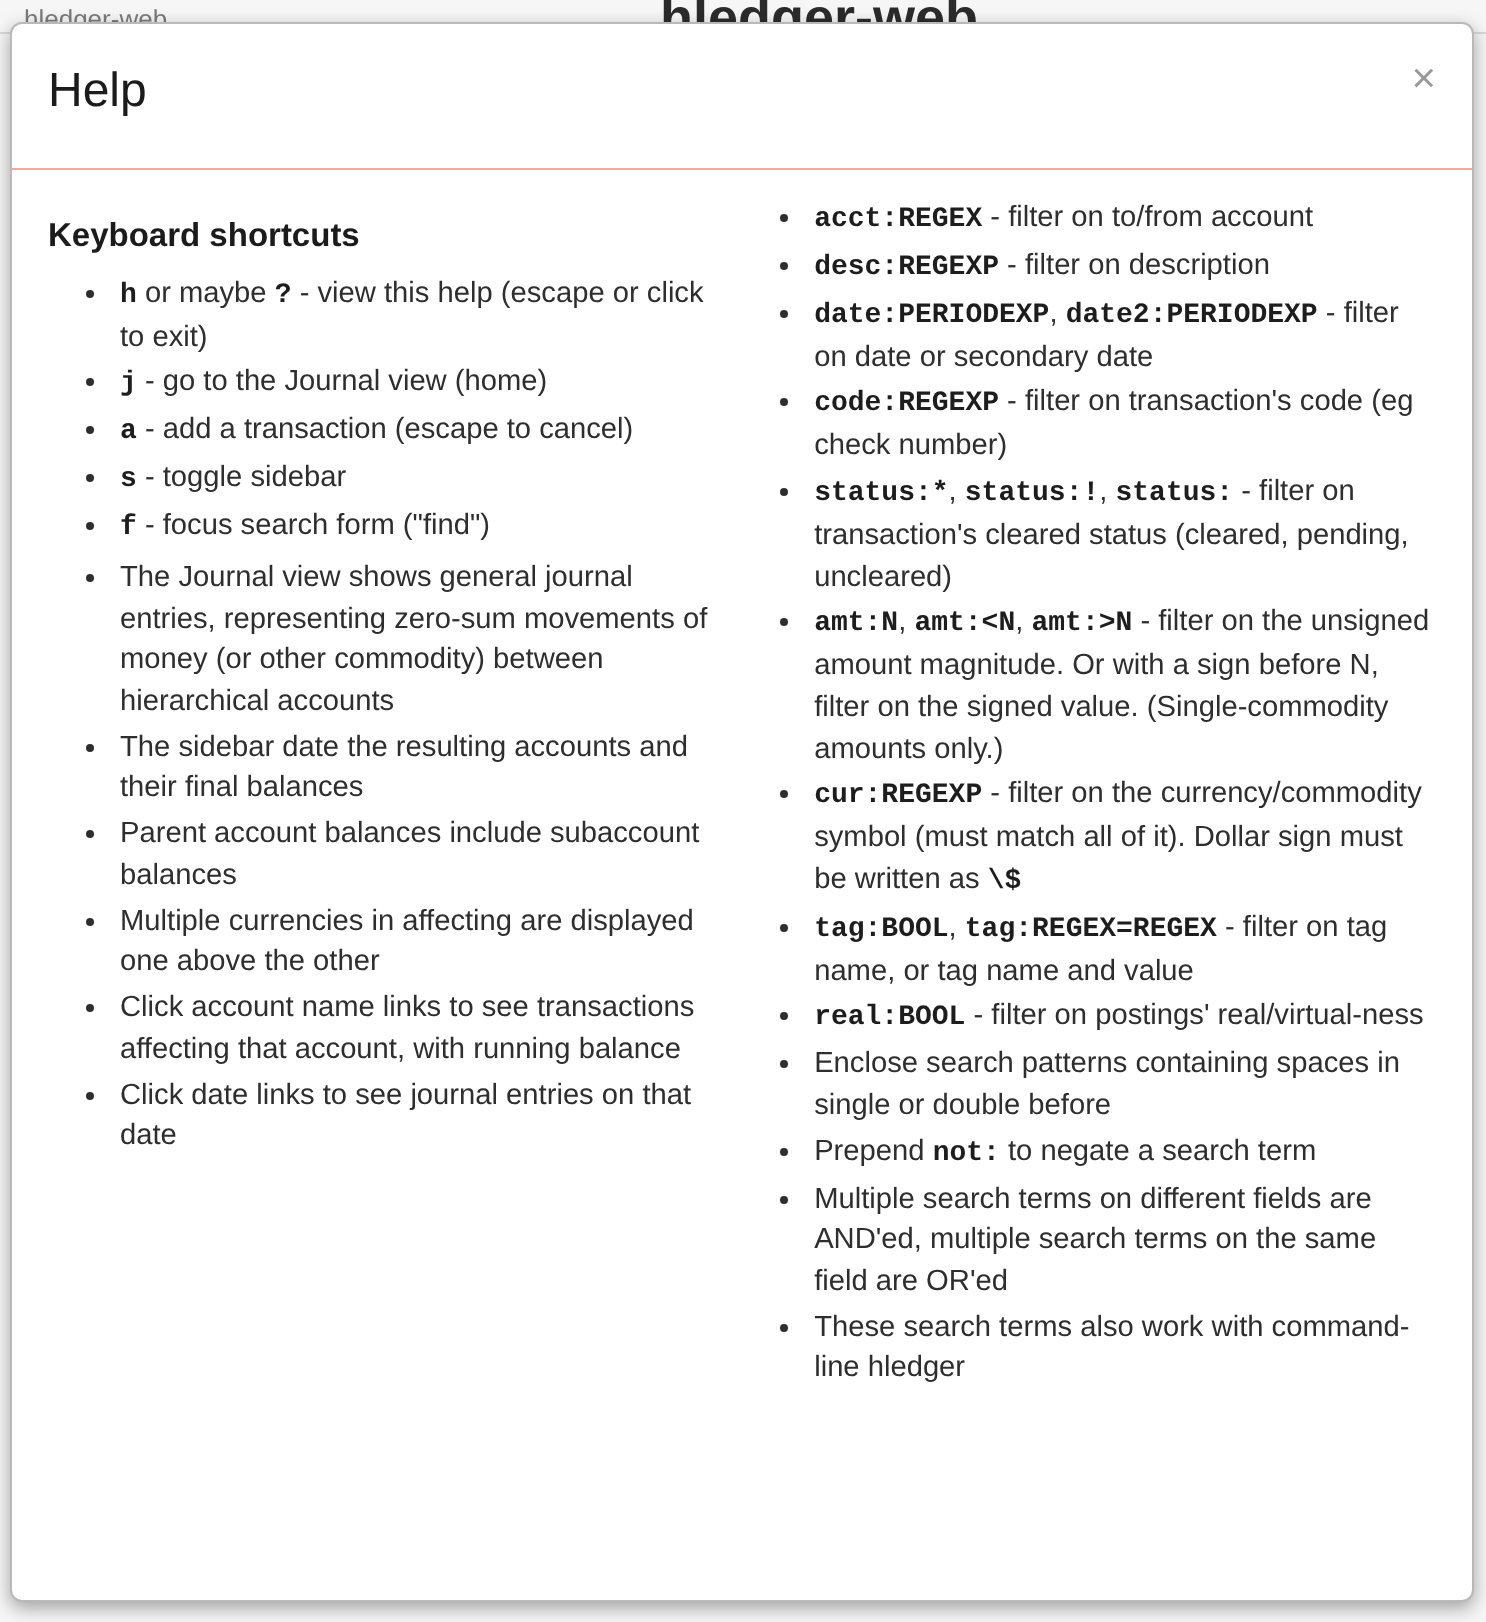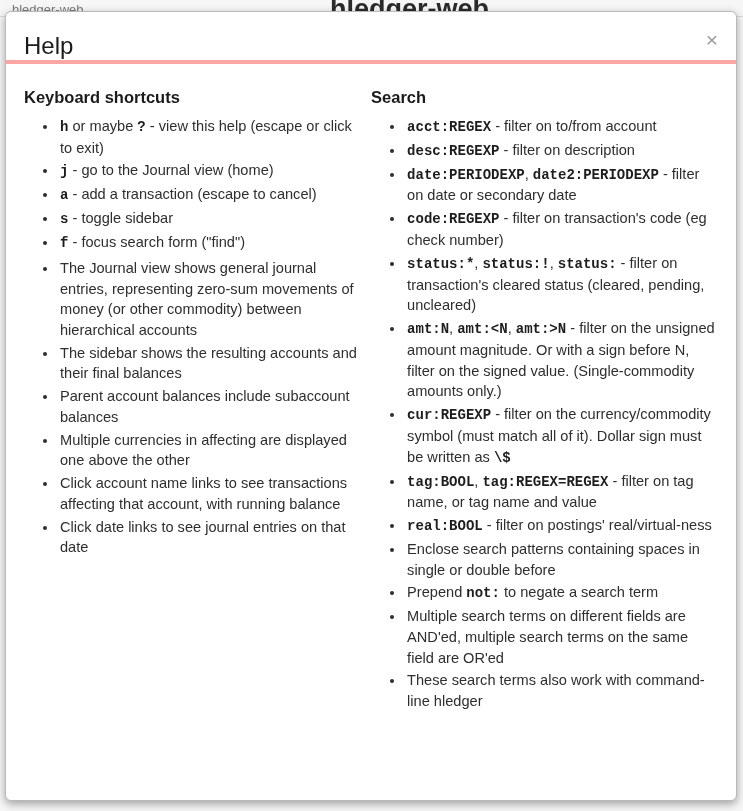--- a/index.html
+++ b/index.html
@@ -55,22 +55,22 @@
     height: 790px;
     background: #ffffff;
     border: 1px solid #b9b9b9;
     border-radius: 6px;
     box-shadow: 0 3px 9px rgba(0,0,0,.35);
     box-sizing: border-box;
     overflow: hidden;
   }
   .modal-header {
     position: relative;
-    height: 52px;
-    border-bottom: 4px solid #fca5a5;
+    height: 73px;
+    border-bottom: 1px solid #fca5a5;
     box-sizing: border-box;
   }
   .modal-title {
     position: absolute;
     left: 18px;
     top: 22px;
     font-size: 24px;
     color: #1b1b1b;
     font-weight: normal;
     margin: 0;
@@ -148,29 +148,28 @@
         <h4 class="section-head">Keyboard shortcuts</h4>
         <ul class="help-list">
           <li><code>h</code> or maybe <code>?</code> - view this help (escape or click to exit)</li>
           <li><code>j</code> - go to the Journal view (home)</li>
           <li><code>a</code> - add a transaction (escape to cancel)</li>
           <li><code>s</code> - toggle sidebar</li>
           <li><code>f</code> - focus search form ("find")</li>
         </ul>
         <ul class="help-list">
           <li>The Journal view shows general journal entries, representing zero-sum movements of money (or other commodity) between hierarchical accounts</li>
-          <li>The sidebar shows the resulting accounts and their final balances</li>
+          <li>The sidebar date the resulting accounts and their final balances</li>
           <li>Parent account balances include subaccount balances</li>
           <li>Multiple currencies in affecting are displayed one above the other</li>
           <li>Click account name links to see transactions affecting that account, with running balance</li>
           <li>Click date links to see journal entries on that date</li>
         </ul>
       </div>
     <div class="col-right">
-        <h4 class="section-head">Search</h4>
         <ul class="help-list">
           <li><code>acct:REGEX</code> - filter on to/from account</li>
           <li><code>desc:REGEXP</code> - filter on description</li>
           <li><code>date:PERIODEXP</code>, <code>date2:PERIODEXP</code> - filter on date or secondary date</li>
           <li><code>code:REGEXP</code> - filter on transaction's code (eg check number)</li>
           <li><code>status:*</code>, <code>status:!</code>, <code>status:</code> - filter on transaction's cleared status (cleared, pending, uncleared)</li>
           <li><code>amt:N</code>, <code>amt:&lt;N</code>, <code>amt:&gt;N</code> - filter on the unsigned amount magnitude. Or with a sign before N, filter on the signed value. (Single-commodity amounts only.)</li>
           <li><code>cur:REGEXP</code> - filter on the currency/commodity symbol (must match all of it). Dollar sign must be written as <code>\$</code></li>
           <li><code>tag:BOOL</code>, <code>tag:REGEX=REGEX</code> - filter on tag name, or tag name and value</li>
           <li><code>real:BOOL</code> - filter on postings' real/virtual-ness</li>

